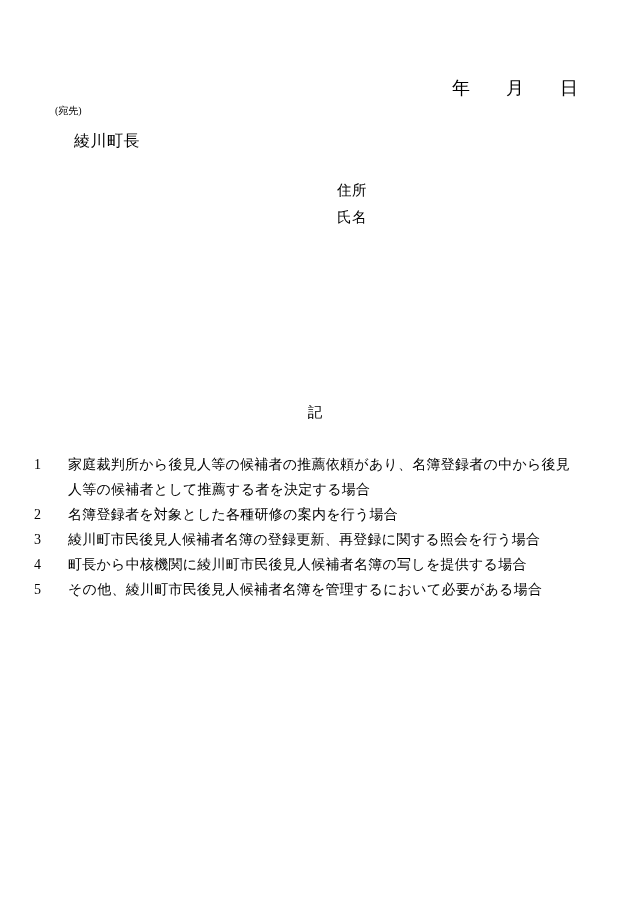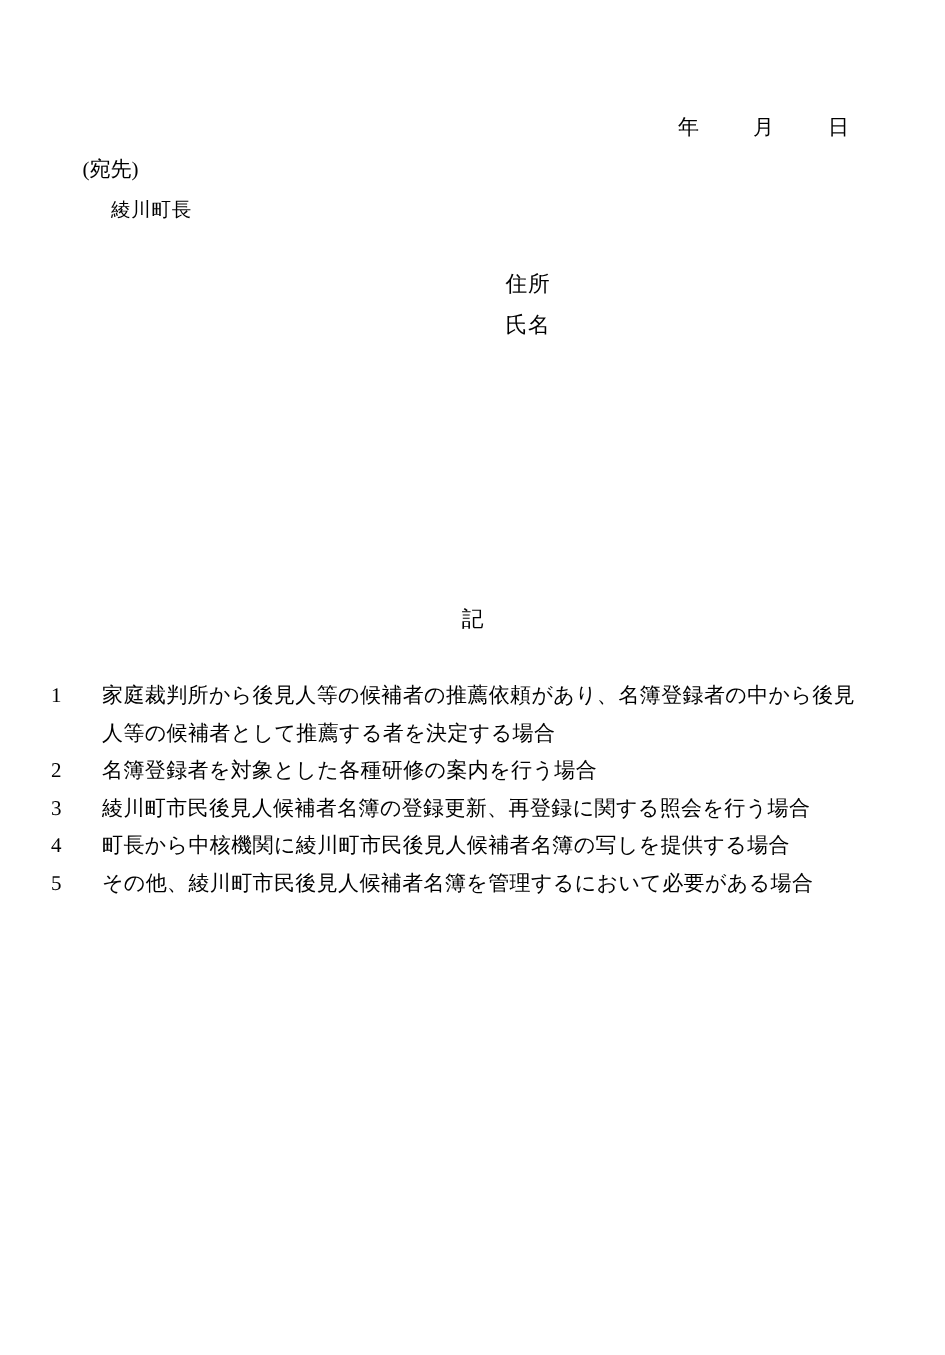--- a/index.html
+++ b/index.html
@@ -27,39 +27,39 @@
     left: 57px;
     top: 48px;
     font-size: 14.5px;
     letter-spacing: 0.5px;
     white-space: nowrap;
   }
   .date-line {
     position: absolute;
     left: 452px;
     top: 76px;
-    font-size: 14px;
+    font-size: 18px;
     white-space: nowrap;
   }
   .date-line span.gap {
     display: inline-block;
     width: 36px;
   }
   .addressee-label {
     position: absolute;
     left: 55px;
     top: 104px;
-    font-size: 14px;
+    font-size: 10px;
     white-space: nowrap;
   }
   .addressee-name {
     position: absolute;
     left: 74px;
     top: 131px;
-    font-size: 13px;
+    font-size: 16px;
     letter-spacing: 0.5px;
     white-space: nowrap;
   }
   .applicant-block {
     position: absolute;
     left: 337px;
     top: 177px;
     font-size: 14.5px;
     line-height: 27px;
     letter-spacing: 0.5px;

